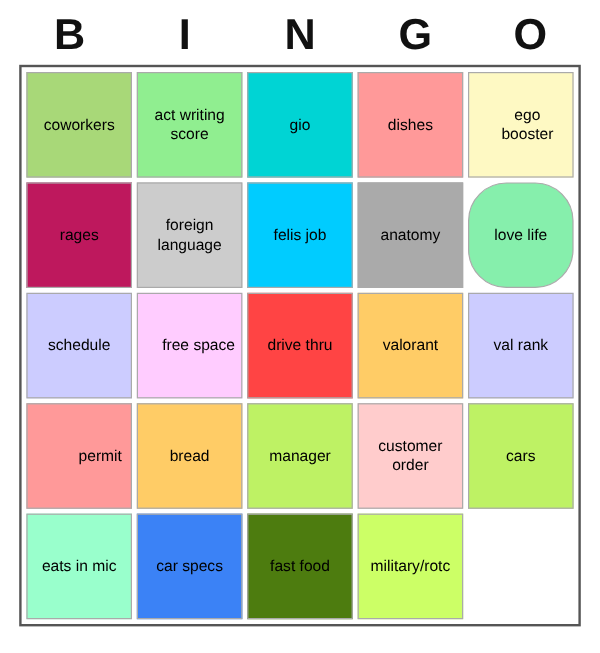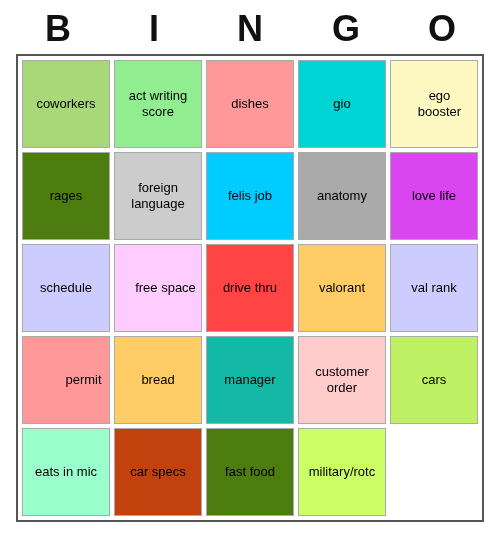--- a/index.html
+++ b/index.html
@@ -61,42 +61,42 @@
     <div class="bingo-letter">O</div>
   </div>
 
 <div class="bingo-grid">
 <div class="cell" style="background-color: rgb(168, 216, 120);">
       <span>coworkers</span>
     </div>
     <div class="cell" style="background-color: rgb(144, 238, 144); justify-content: center;">
       <span>act writing score</span>
     </div>
+    <div class="cell" style="background-color: rgb(0, 212, 212);">
+      <span>gio</span>
+    </div>
     <div class="cell" style="background-color: rgb(255, 153, 153);">
       <span>dishes</span>
-    </div>
-    <div class="cell" style="background-color: rgb(0, 212, 212);">
-      <span>gio</span>
     </div>
     <div class="cell" style="background-color: #fef9c3; padding-left: 15px;">
       <span>ego booster</span>
     </div>
-    <div class="cell" style="background-color: #4d7c0f; align-items: center;">
+    <div class="cell" style="background-color: #be185d; align-items: center;">
       <span>rages</span>
     </div>
     <div class="cell" style="background-color: rgb(204, 204, 204);">
       <span>foreign language</span>
     </div>
     <div class="cell" style="background-color: rgb(0, 204, 255);">
       <span>felis job</span>
     </div>
     <div class="cell" style="background-color: rgb(170, 170, 170);">
       <span>anatomy</span>
     </div>
-    <div class="cell" style="background-color: #d946ef;">
+    <div class="cell" style="background-color: #86efac; border-radius: 32px;">
       <span>love life</span>
     </div>
     <div class="cell" style="background-color: rgb(204, 204, 255);">
       <span>schedule</span>
     </div>
     <div class="cell" style="background-color: rgb(255, 204, 255); padding-left: 19px;">
       <span>free space</span>
     </div>
     <div class="cell" style="background-color: rgb(255, 68, 68);">
       <span>drive thru</span>
@@ -106,33 +106,33 @@
     </div>
     <div class="cell" style="background-color: rgb(204, 204, 255);">
       <span>val rank</span>
     </div>
     <div class="cell" style="background-color: rgb(255, 153, 153); padding-left: 39px;">
       <span>permit</span>
     </div>
     <div class="cell" style="background-color: rgb(255, 204, 102);">
       <span>bread</span>
     </div>
-    <div class="cell" style="background-color: #14b8a6; text-align: center;">
+    <div class="cell" style="background-color: #bef264; text-align: center;">
       <span>manager</span>
     </div>
     <div class="cell" style="background-color: rgb(255, 204, 204);">
       <span>customer order</span>
     </div>
     <div class="cell" style="background-color: #bef264;">
       <span>cars</span>
     </div>
     <div class="cell" style="background-color: rgb(153, 255, 204);">
       <span>eats in mic</span>
     </div>
-    <div class="cell" style="background-color: #c2410c;">
+    <div class="cell" style="background-color: #3b82f6;">
       <span>car specs</span>
     </div>
     <div class="cell" style="background-color: #4d7c0f;">
       <span>fast food</span>
     </div>
     <div class="cell" style="background-color: rgb(204, 255, 102);">
       <span>military/rotc</span>
     </div>
   </div>
 

